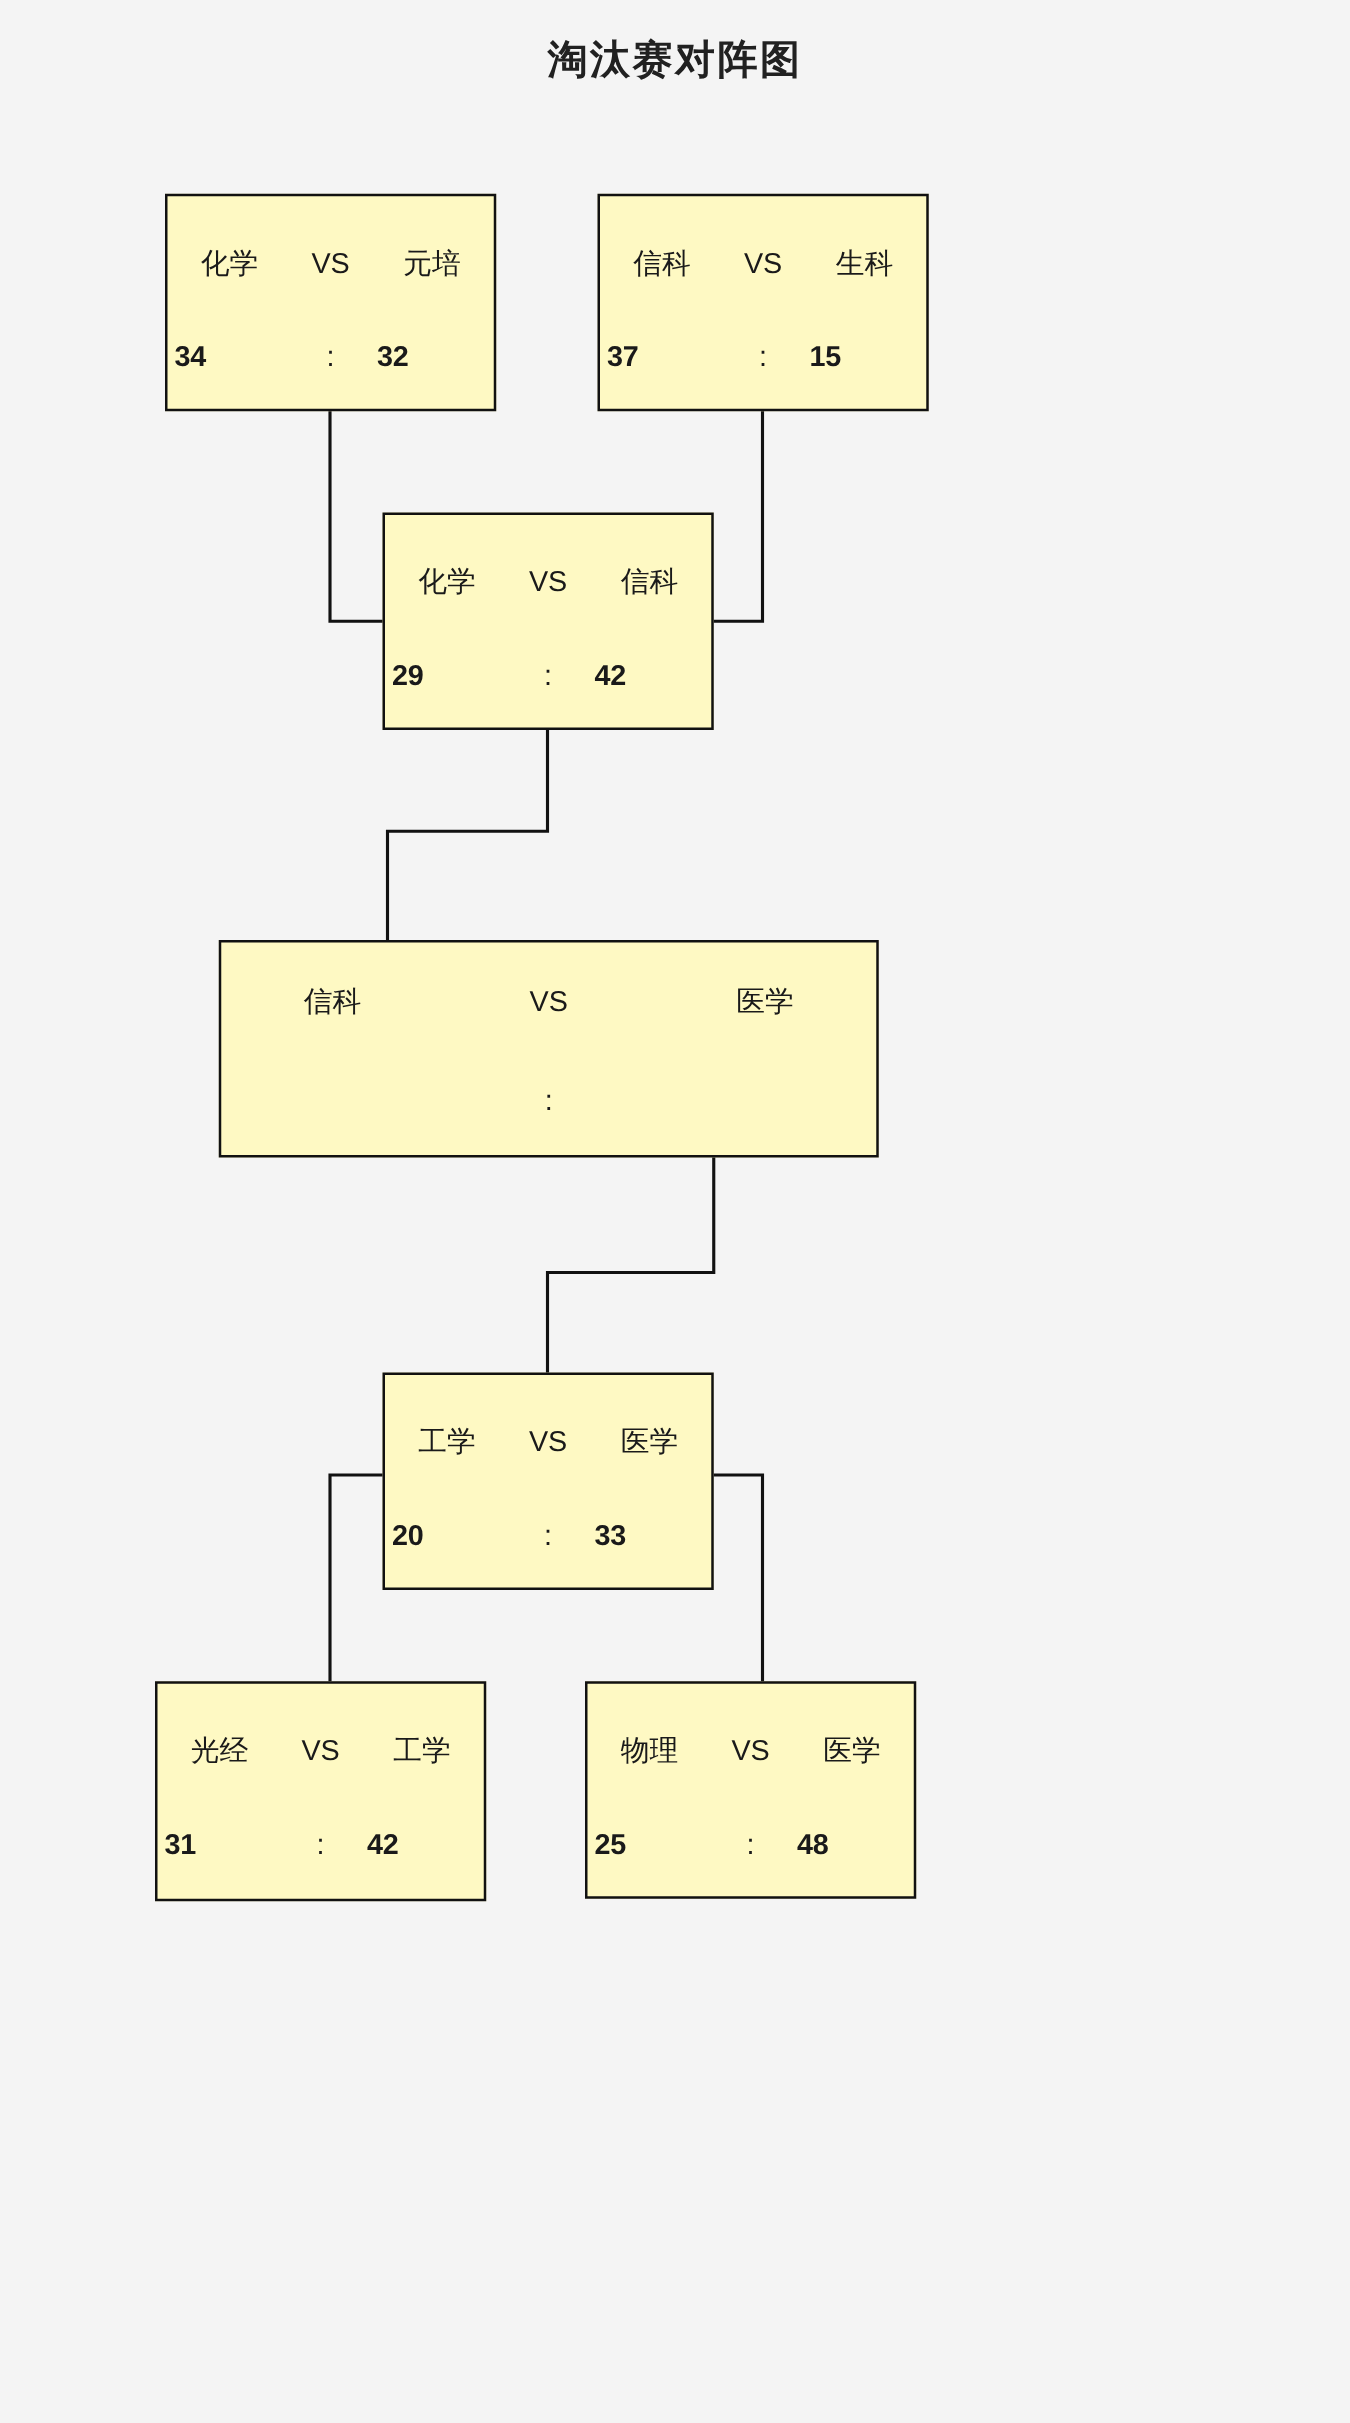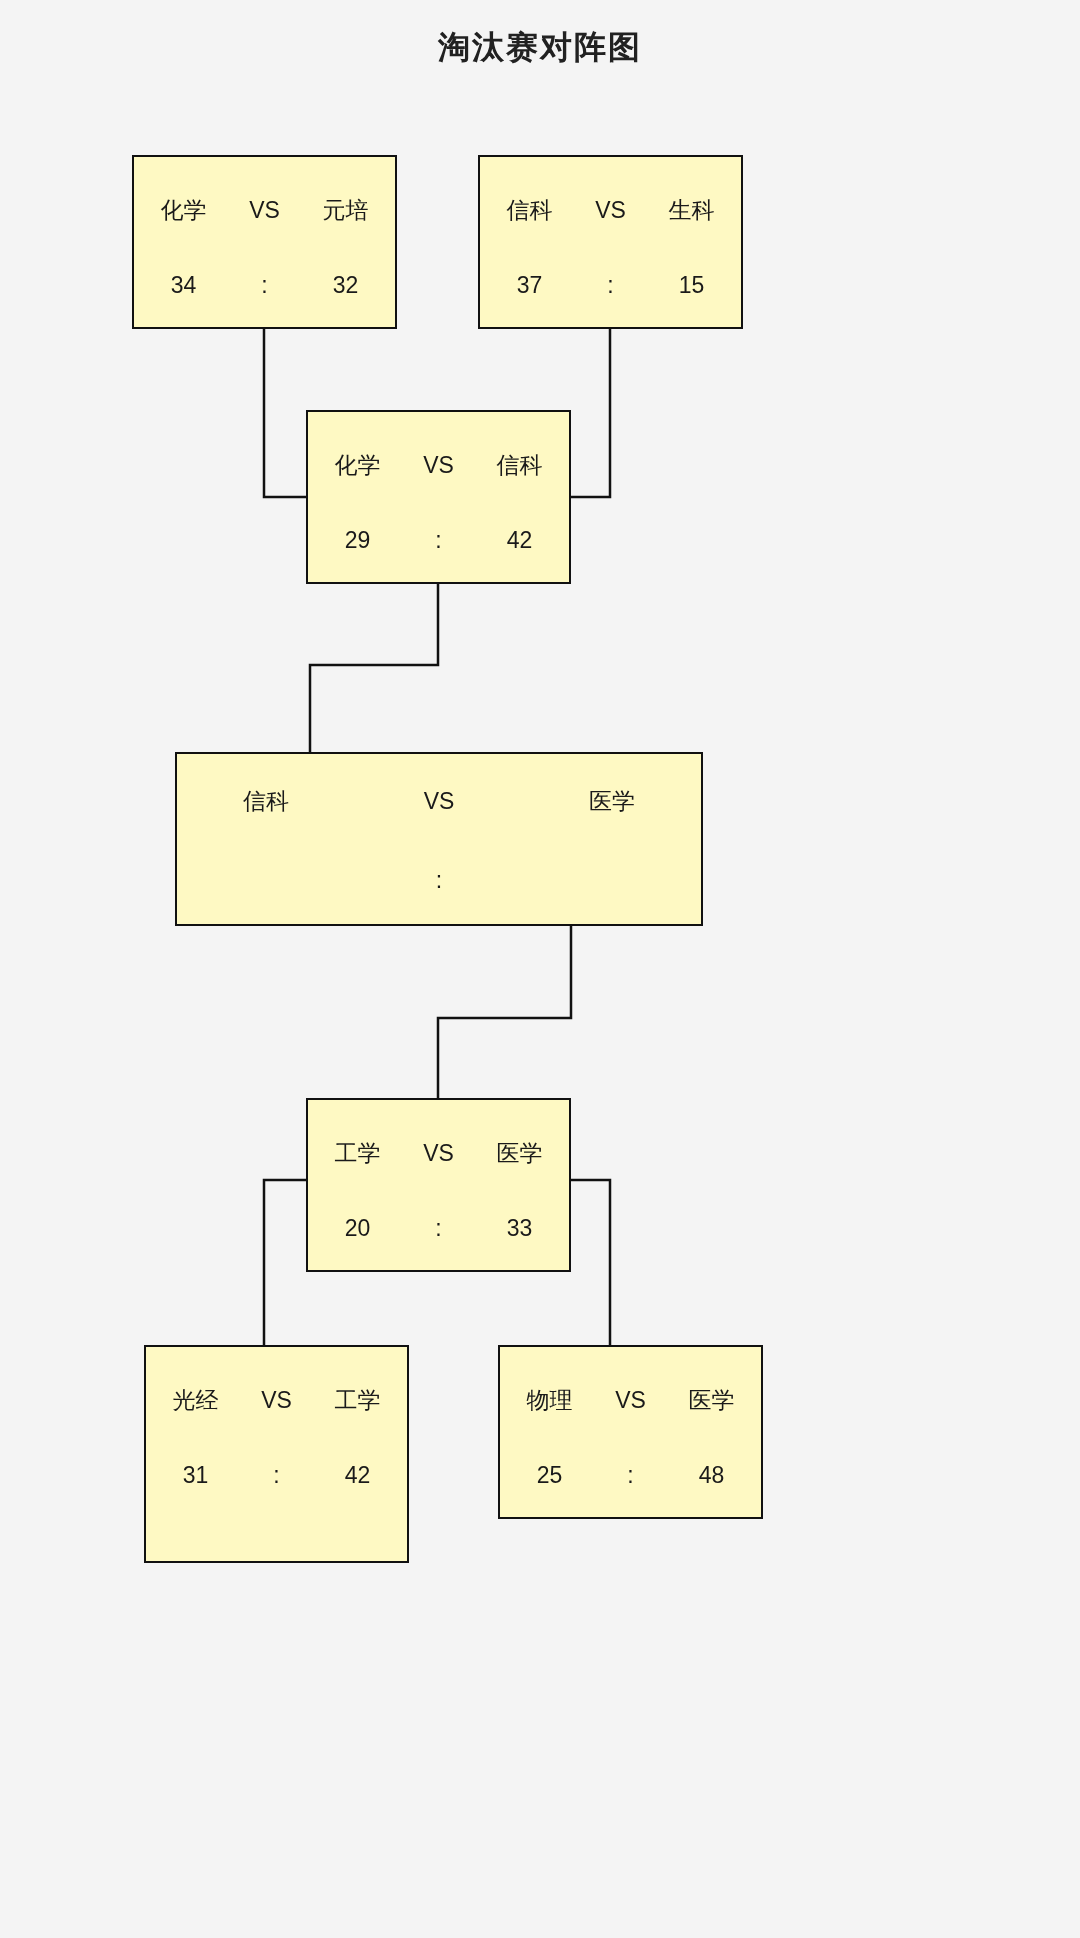--- a/index.html
+++ b/index.html
@@ -60,22 +60,22 @@
     text-align: center;
     white-space: nowrap;
   }
   .vs-label {
     font-size: 23px;
     text-align: center;
     white-space: nowrap;
   }
   .score-val {
     font-size: 23px;
-    text-align: center;
     white-space: nowrap;
+    font-weight: bold;
   }
   .colon {
     font-size: 23px;
     text-align: center;
   }
   
   .cell-l { width: 88px; }
   .cell-m { width: 74px; }
   .cell-r { width: 88px; }
   
@@ -84,22 +84,22 @@
   .final-box .cell-r { width: 180px; }
   .final-box .teams-row { margin-top: 32px; }
   .final-box .score-row { margin-top: 50px; }
 
   
   #box-qf1 { left: 132px;  top: 155px;  width: 265px; height: 174px; }
   #box-qf2 { left: 478px;  top: 155px;  width: 265px; height: 174px; }
   #box-sf1 { left: 306px;  top: 410px;  width: 265px; height: 174px; }
   #box-final{ left: 175px; top: 752px;  width: 528px; height: 174px; }
   #box-sf2 { left: 306px;  top: 1098px; width: 265px; height: 174px; }
-  #box-qf3 { left: 144px;  top: 1345px; width: 265px; height: 218px; }
-  #box-qf4 { left: 498px;  top: 1345px; width: 265px; height: 174px; }
+  #box-qf3 { left: 124px;  top: 1345px; width: 265px; height: 176px; }
+  #box-qf4 { left: 468px;  top: 1345px; width: 265px; height: 174px; }
 </style>
 </head>
 <body>
 
 <div id="bracket-title">淘汰赛对阵图</div>
 
 <svg class="connector-layer" viewBox="0 0 1080 1938" xmlns="http://www.w3.org/2000/svg">
   <g stroke="#111111" stroke-width="2.5" fill="none" stroke-linecap="square">
 
     <path d="M 264 329 L 264 497 L 306 497"></path>

